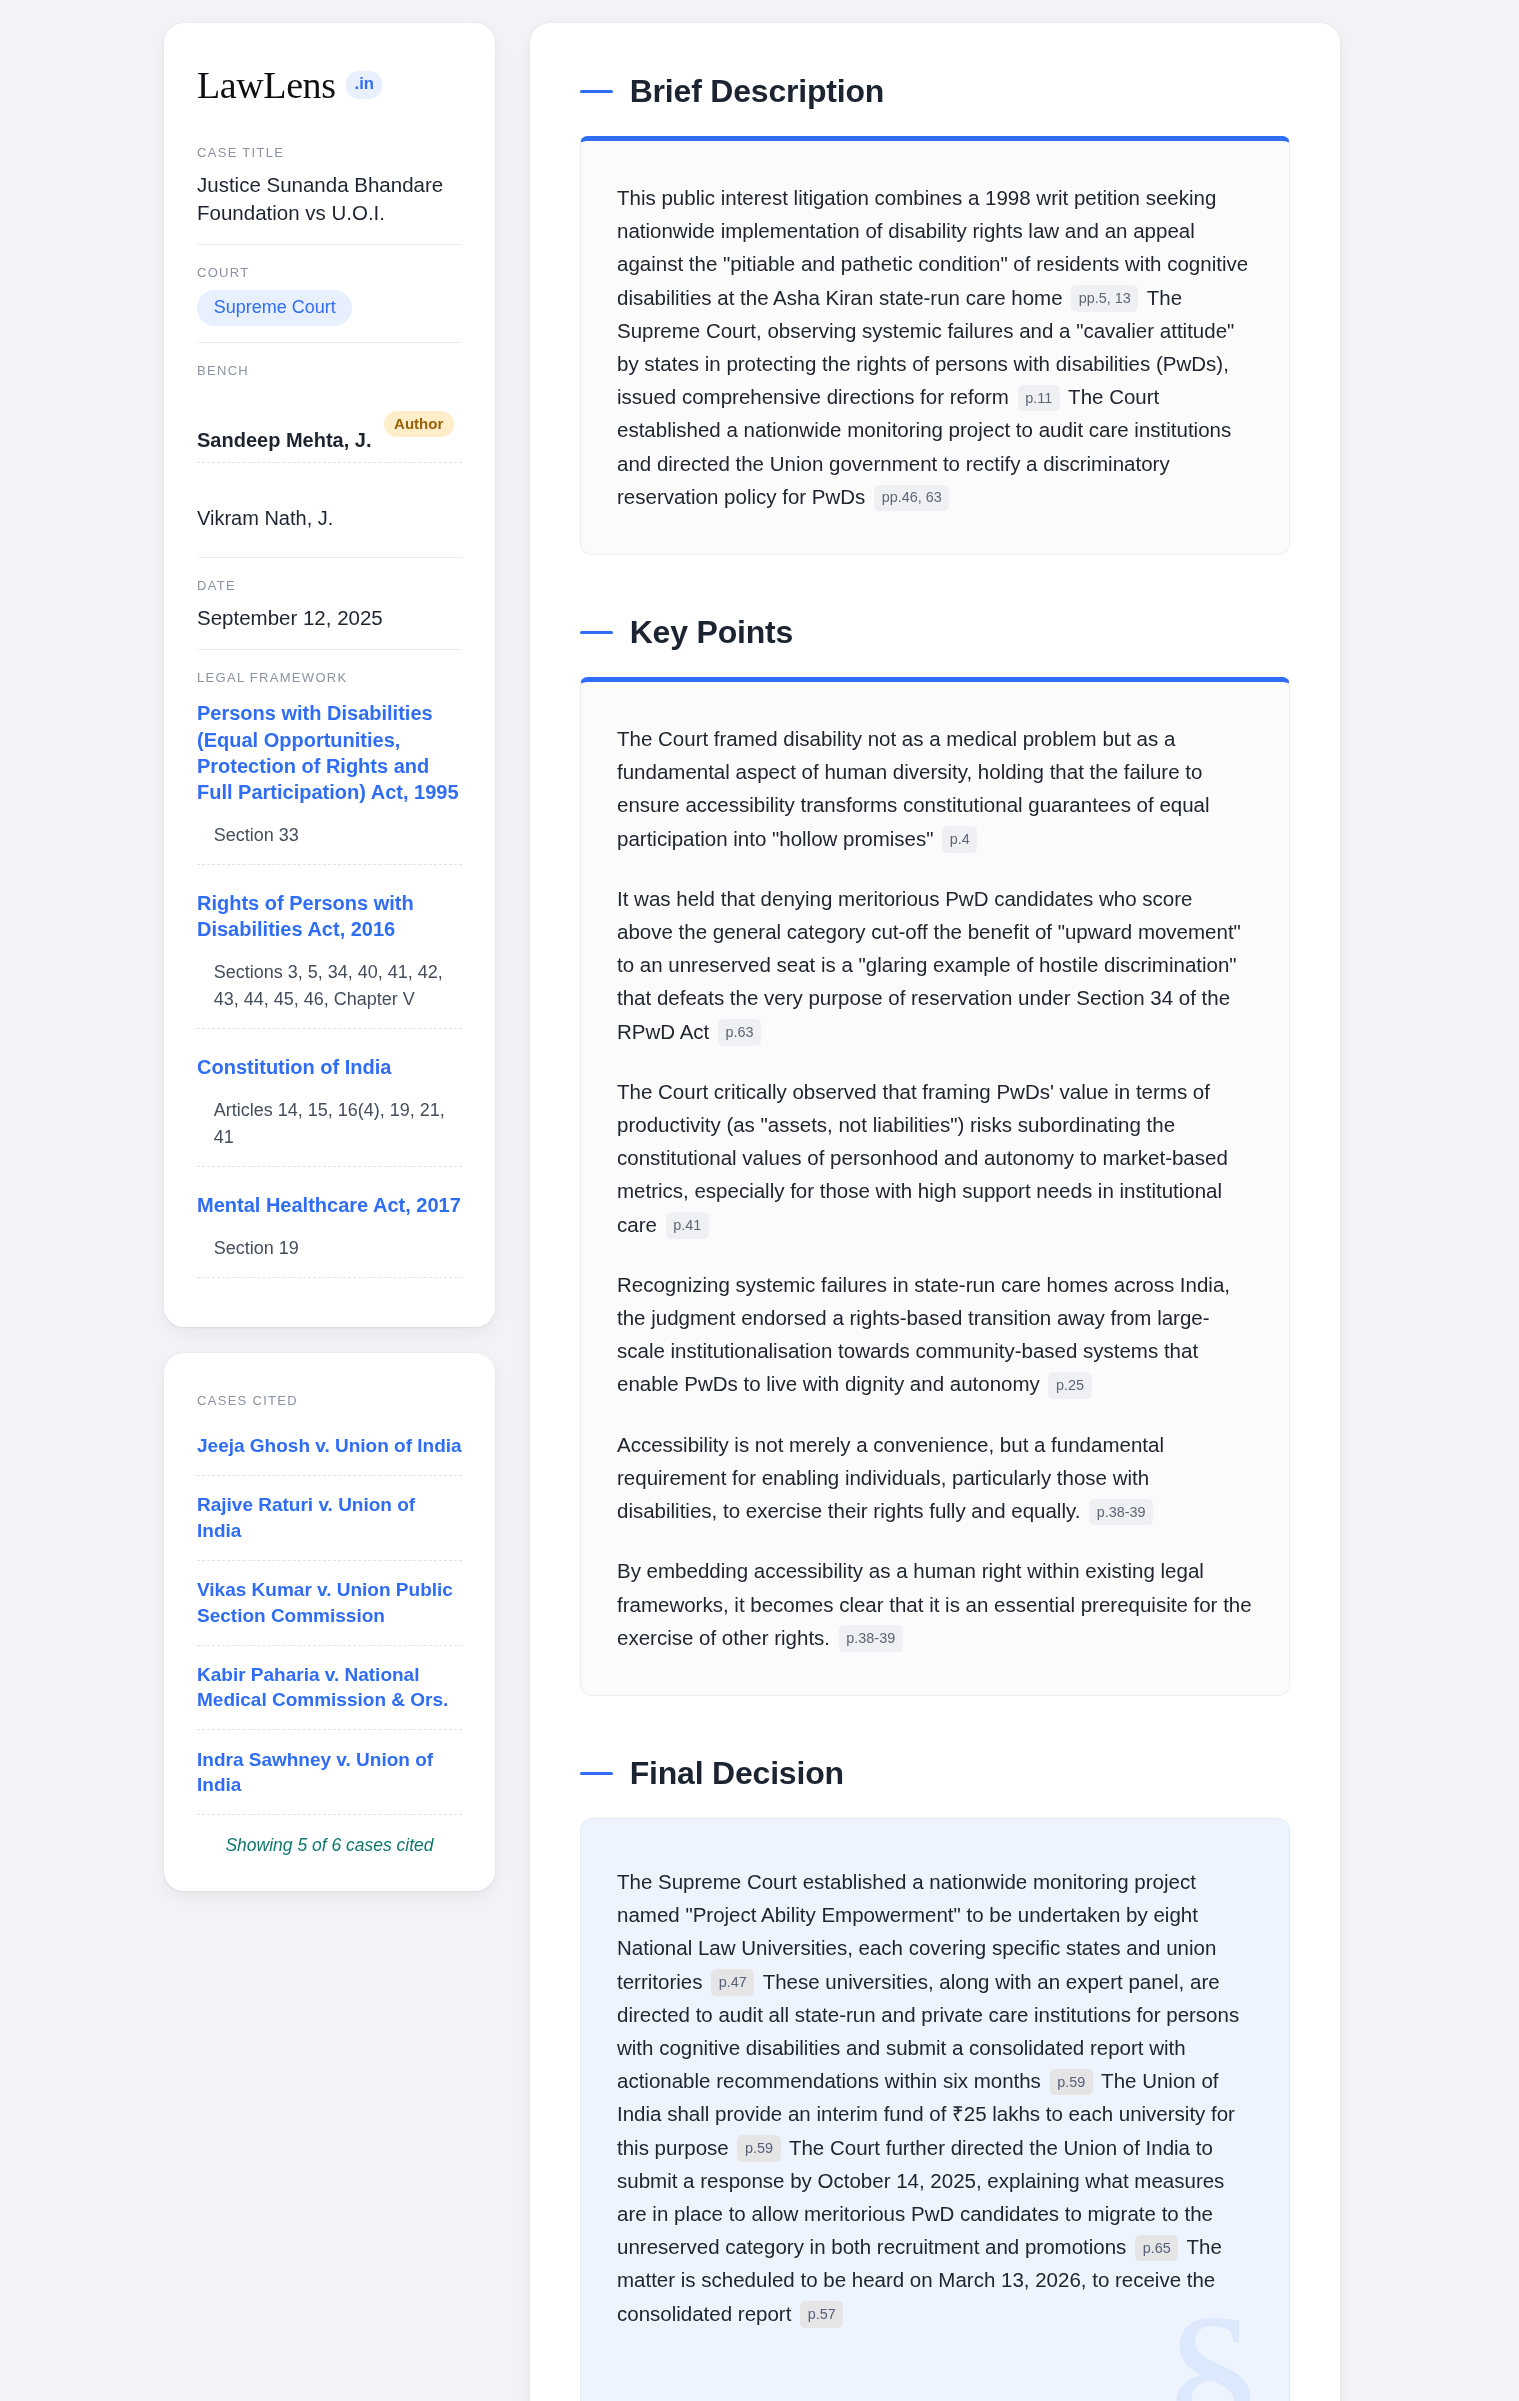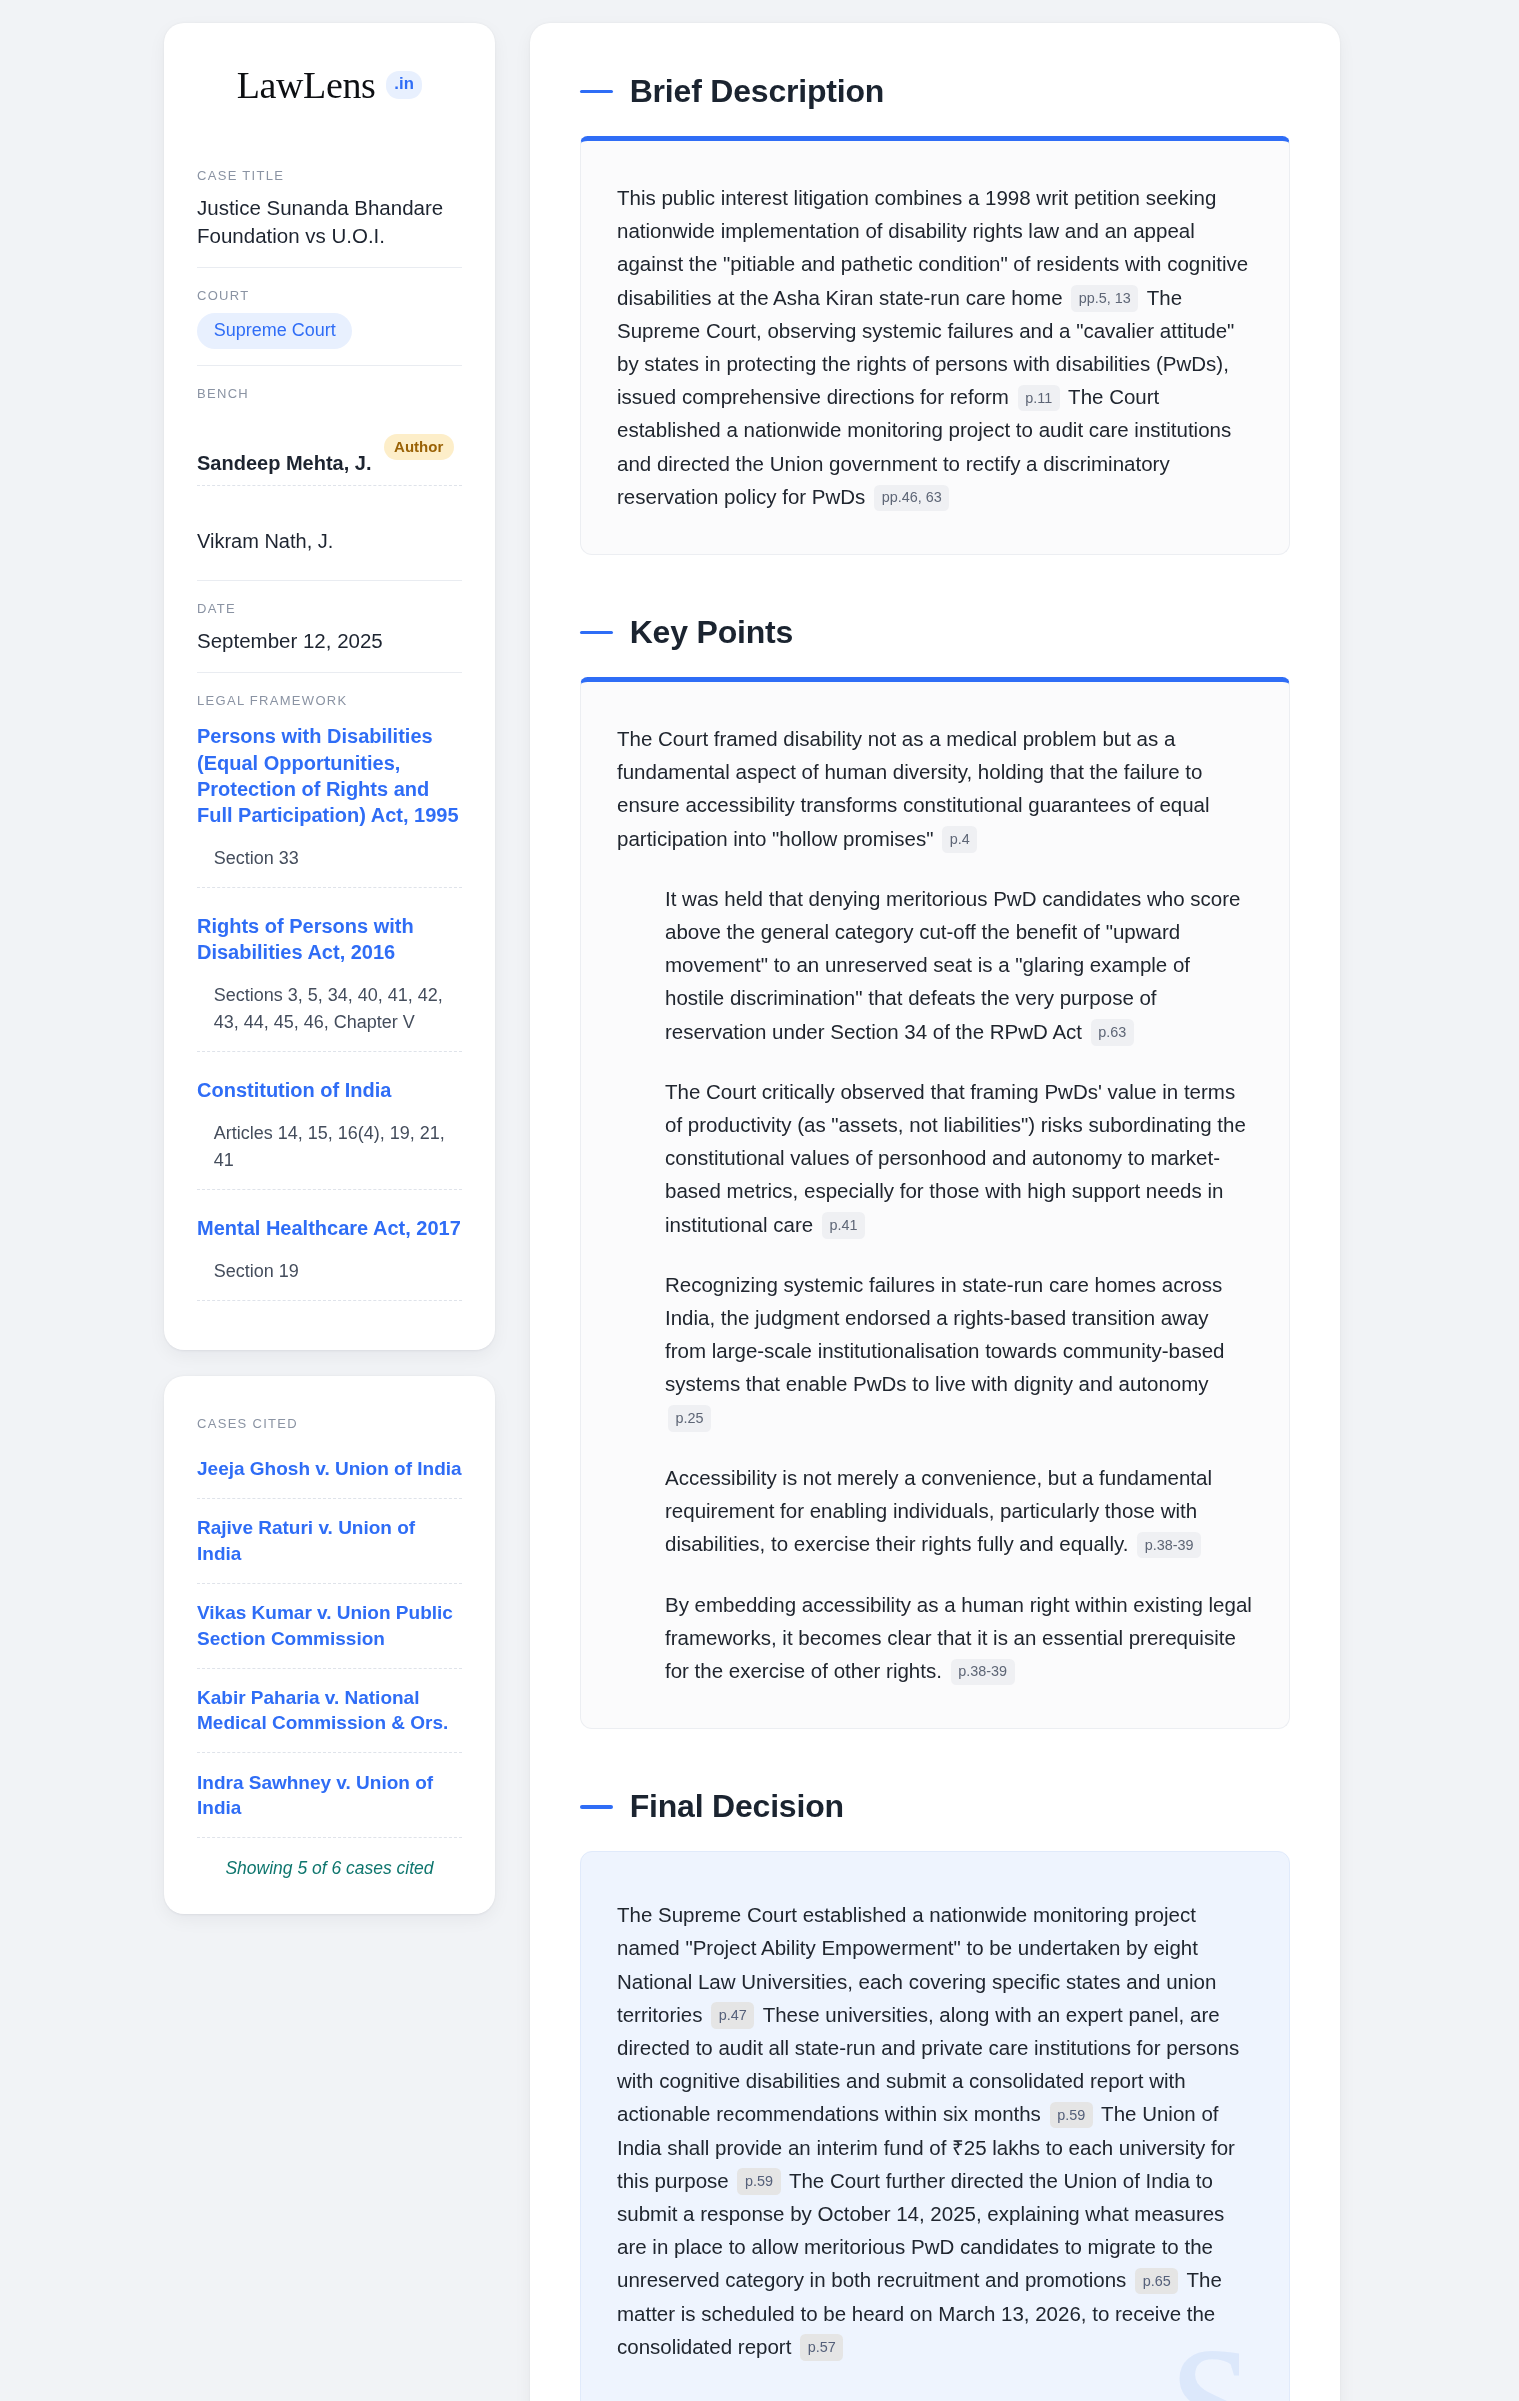--- a/index.html
+++ b/index.html
@@ -36,22 +36,21 @@
     box-shadow: 0 0.8px 2.3px rgba(16,24,40,.06), 0 6px 18px rgba(16,24,40,.05);
   }
 
   .meta-card { padding: 43px 33px 33px 33px; }
 
   
   .logo-row {
     display: flex;
     align-items: center;
     gap: 10.6px;
-    margin-bottom: 64px;
-    justify-content: center;
+    margin-bottom: 41px;
   }
   .logo-word {
     font-family: "Liberation Serif", "DejaVu Serif", serif;
     font-size: 38px;
     line-height: 1;
     color: #0d0f12;
     letter-spacing: -0.4px;
   }
   .logo-tld {
     background: #e8f0fe;
@@ -213,21 +212,21 @@
     opacity: .75;
     pointer-events: none;
     user-select: none;
   }
 
   .body-text {
     font-size: 20.5px;
     line-height: 1.62;
     color: #20262f;
   }
-  .para + .para { margin-top: 27px; margin-left: 48px; }
+  .para + .para { margin-top: 27px; }
 
   .cite {
     display: inline-block;
     background: #eff0f3;
     color: #5d6575;
     font-size: 14.4px;
     line-height: 1.25;
     padding: 3.8px 7.6px 4.6px 7.6px;
     border-radius: 5.3px;
     margin: 0 3px;

